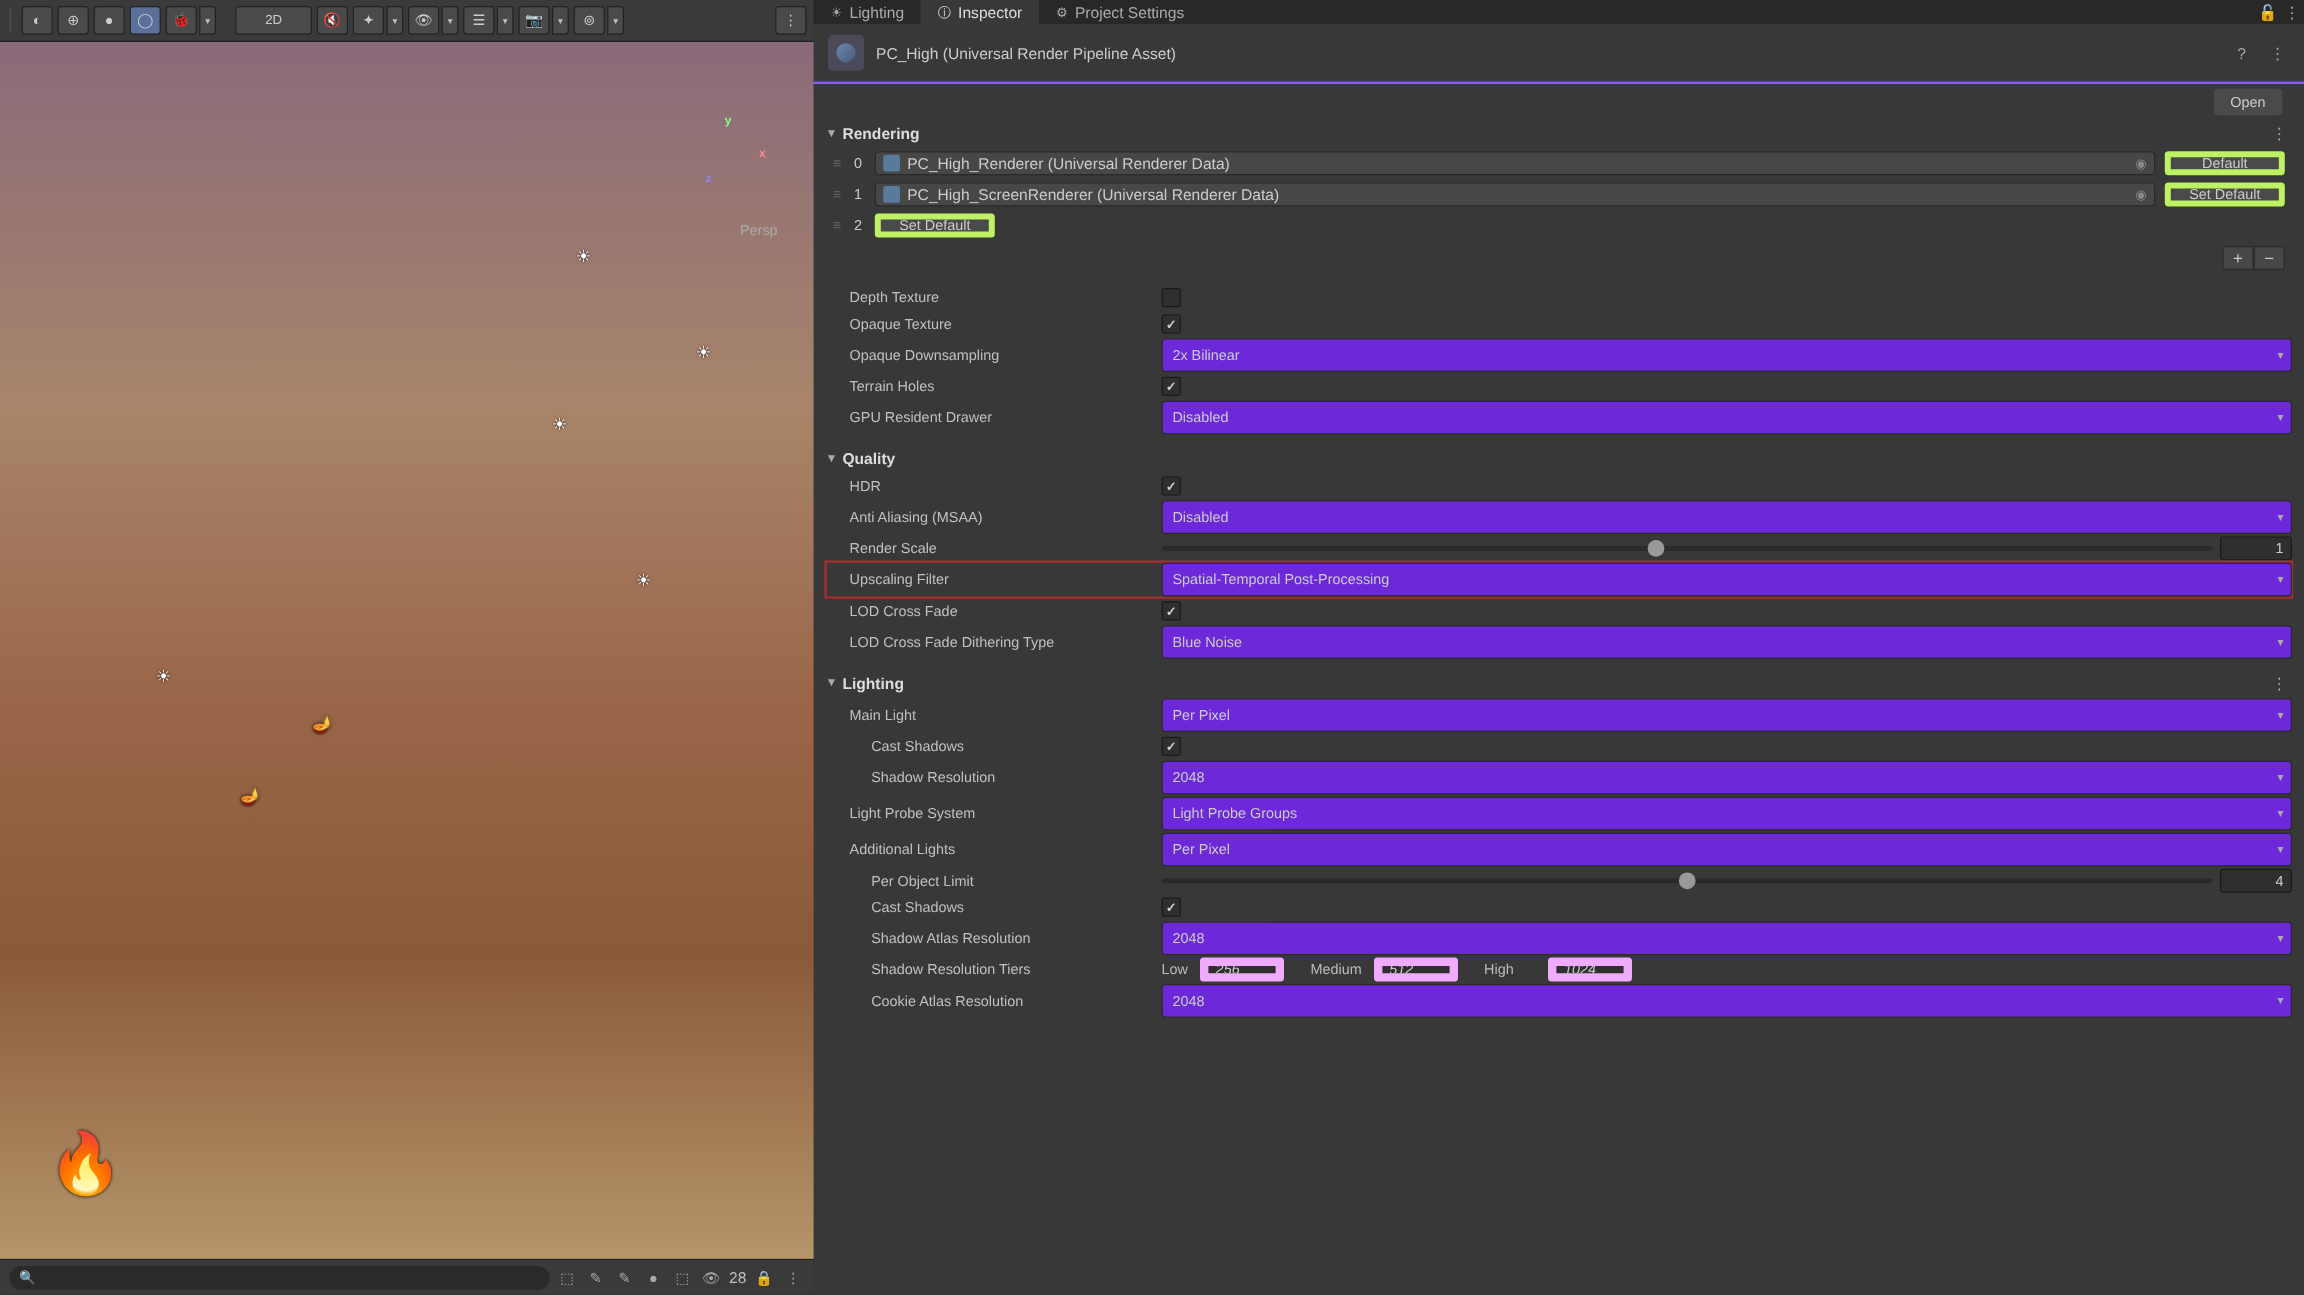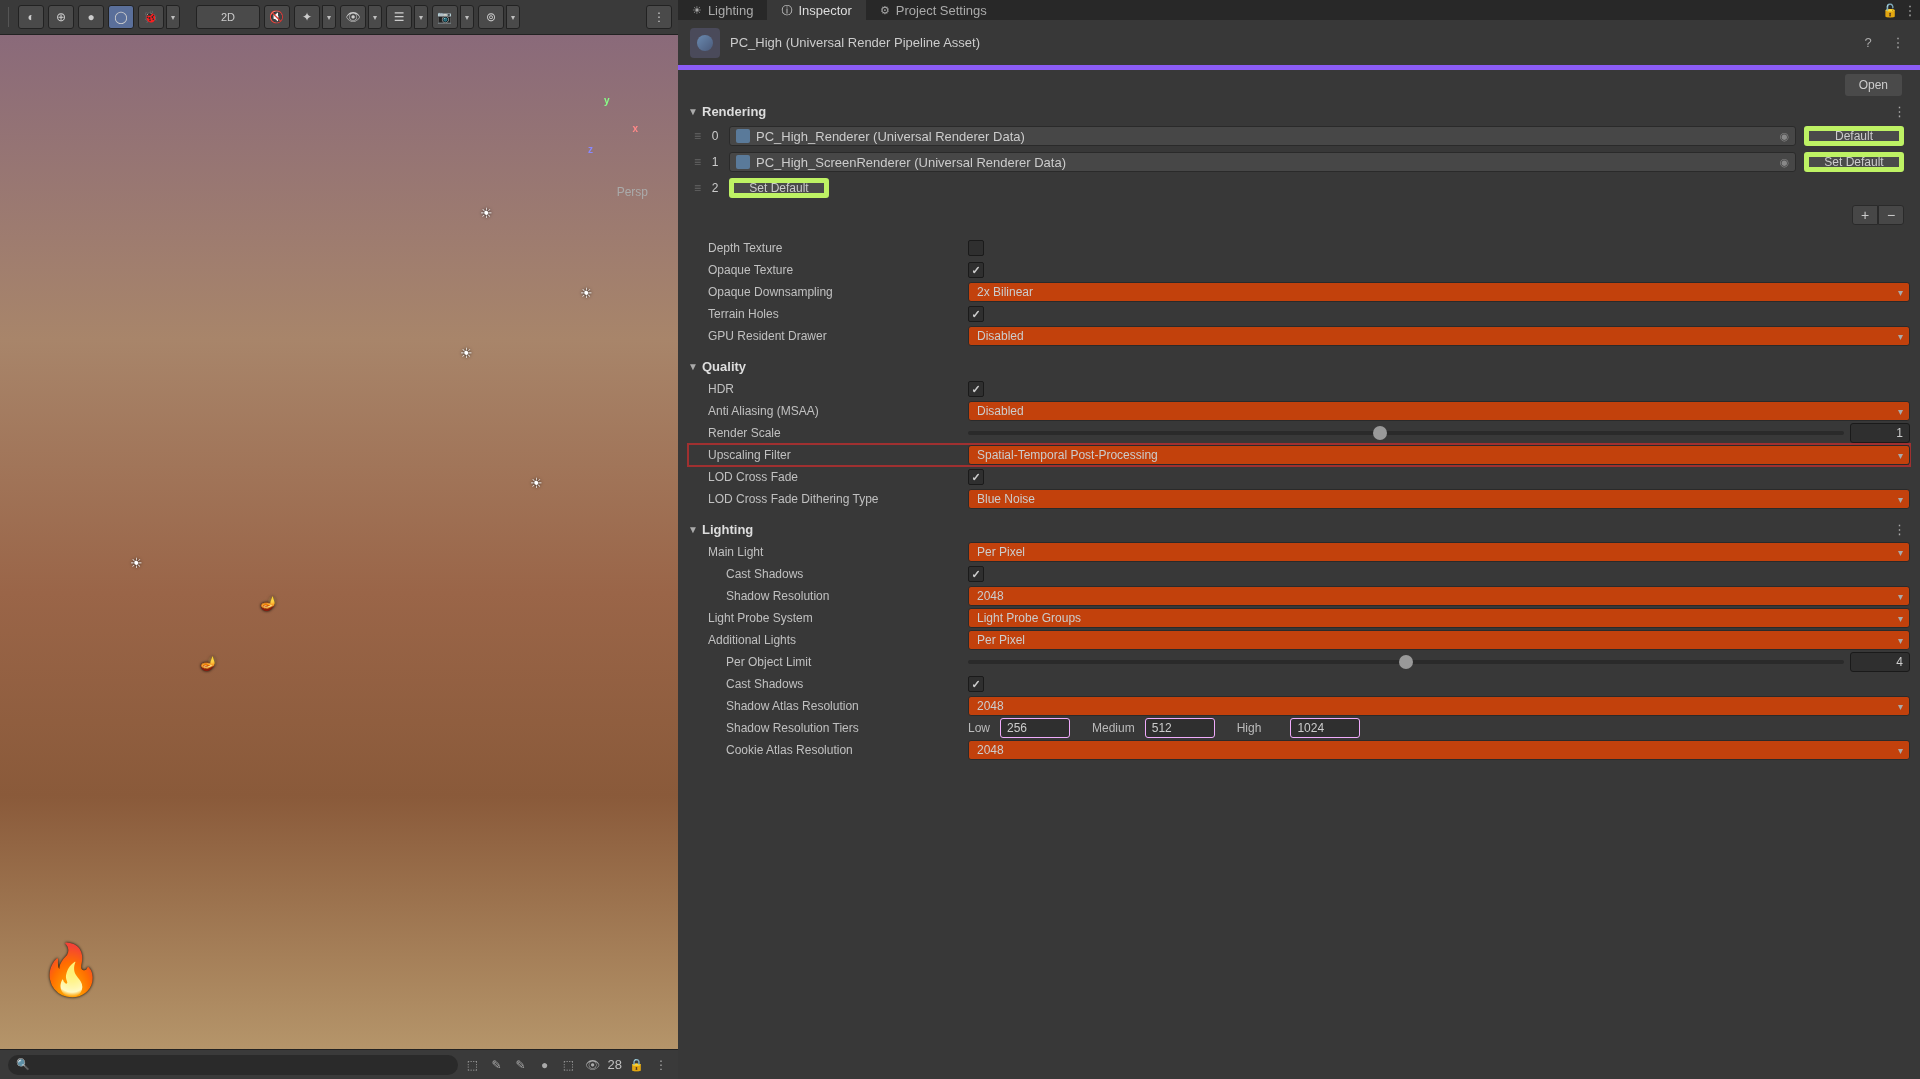--- a/index.html
+++ b/index.html
@@ -18,59 +18,59 @@
 .axis-x { position:absolute; top:28px; right:0; color:#f88; font-size:10px; font-weight:bold; }
 .axis-z { position:absolute; bottom:0; left:10px; color:#88f; font-size:10px; font-weight:bold; }
 .view-footer { height:30px; background:#3a3a3a; display:flex; align-items:center; padding:0 8px; gap:6px; border-top:1px solid #222; }
 .search { flex:1; height:20px; background:#2a2a2a; border-radius:10px; padding:0 8px; color:#888; font-size:11px; display:flex; align-items:center; }
 .ft-icon { width:18px; height:18px; display:flex; align-items:center; justify-content:center; color:#aaa; font-size:12px; }
 .right-panel { flex:1; height:100%; display:flex; flex-direction:column; background:#383838; }
 .tabs { height:20px; background:#282828; display:flex; align-items:center; }
 .tab { padding:0 14px; height:100%; display:flex; align-items:center; gap:6px; color:#aaa; cursor:pointer; font-size:12px; }
 .tab.active { background:#383838; color:#ddd; }
 .tab-ico { font-size:11px; }
-.header { height:50px; display:flex; align-items:center; padding:0 12px; gap:10px; border-bottom:5px solid #8b5cf6; }
+.header { height:50px; display:flex; align-items:center; padding:0 12px; gap:10px; border-bottom:2px solid #8b5cf6; }
 .urp-icon { width:30px; height:30px; background:#4a4a5a; border-radius:4px; display:flex; align-items:center; justify-content:center; }
 .urp-icon::before { content:""; width:16px; height:16px; border-radius:50%; background:linear-gradient(135deg,#6a8ab0,#4a5a7a); }
 .header-title { flex:1; color:#ccc; font-size:13px; }
 .hdr-btn { width:20px; height:20px; color:#aaa; display:flex; align-items:center; justify-content:center; cursor:pointer; }
 .open-btn { background:#4a4a4a; padding:4px 14px; border-radius:3px; color:#ccc; cursor:pointer; font-size:12px; margin-left:auto; margin-right:18px; }
 .open-row { display:flex; justify-content:flex-end; padding:4px 0; }
 .content { flex:1; overflow-y:auto; padding:0 10px; }
 .section { margin-bottom:8px; }
 .sec-head { display:flex; align-items:center; padding:4px 0; cursor:pointer; }
 .foldout { width:14px; color:#aaa; font-size:10px; }
 .sec-title { font-weight:600; color:#ddd; font-size:13px; }
 .sec-menu { margin-left:auto; color:#aaa; cursor:pointer; padding:0 4px; }
 .row { display:flex; align-items:center; min-height:22px; padding:1px 0; }
 .label { width:280px; padding-left:20px; color:#c0c0c0; font-size:12px; }
 .label.i1 { padding-left:38px; }
 .ctrl { flex:1; display:flex; align-items:center; gap:6px; }
 .check { width:16px; height:16px; background:#2f2f2f; border:1px solid #1a1a1a; border-radius:2px; display:flex; align-items:center; justify-content:center; cursor:pointer; }
 .check.on::after { content:"✓"; color:#ccc; font-size:11px; font-weight:bold; }
-.dd { flex:1; height:20px; background:#c2410c; border:1px solid #2a2a2a; border-radius:3px; display:flex; align-items:center; padding:1px 8px; color:#ccc; cursor:pointer; font-size:12px; position:relative; }
+.dd { flex:1; height:20px; background:#6d28d9; border:1px solid #2a2a2a; border-radius:3px; display:flex; align-items:center; padding:13px 8px; color:#ccc; cursor:pointer; font-size:12px; position:relative; }
 .dd::after { content:"▾"; position:absolute; right:6px; color:#aaa; font-size:10px; }
 .slider { flex:1; height:4px; background:#2a2a2a; border-radius:2px; position:relative; cursor:pointer; }
 .slider-thumb { position:absolute; top:-5px; width:14px; height:14px; background:#999; border-radius:50%; margin-left:-7px; }
 .num-field { width:60px; height:20px; background:#2f2f2f; border:1px solid #1a1a1a; border-radius:3px; color:#ccc; padding:0 6px; text-align:right; font-size:12px; }
 .rlist-head { background:#3f3f3f; padding:4px 10px; color:#ccc; font-size:12px; }
 .rlist-row { display:flex; align-items:center; padding:3px 6px; gap:8px; }
 .drag { color:#666; font-size:12px; cursor:grab; }
 .idx { width:12px; color:#ccc; text-align:center; font-size:12px; }
 .obj-field { flex:1; height:20px; background:#474747; border:1px solid #2a2a2a; border-radius:3px; display:flex; align-items:center; padding:0 6px; color:#ccc; font-size:12px; position:relative; }
 .obj-field::after { content:"◉"; position:absolute; right:6px; color:#888; font-size:11px; }
 .obj-ico { width:14px; height:14px; background:#5a7a9a; border-radius:2px; margin-right:6px; }
 .def-btn { width:100px; height:20px; background:#4a4a4a; border:5px solid #bef264; border-radius:3px; display:flex; align-items:center; justify-content:center; color:#ccc; cursor:pointer; font-size:12px; }
 .rlist-foot { display:flex; justify-content:flex-end; padding:4px 6px; gap:0; }
 .add-rem { width:26px; height:20px; background:#474747; border:1px solid #2a2a2a; display:flex; align-items:center; justify-content:center; color:#ccc; cursor:pointer; font-size:14px; }
 .add-rem:first-child { border-radius:3px 0 0 3px; }
 .add-rem:last-child { border-radius:0 3px 3px 0; }
 .highlight { outline:2px solid #a03030; outline-offset:-1px; }
 .tier-lbl { color:#bbb; font-size:12px; margin-right:4px; }
-.tier-in { width:70px; height:20px; background:#2f2f2f; border:1px solid #f0abfc; border-radius:3px; color:#ccc; padding:0 6px; font-size:12px; margin-right:16px; }
+.tier-in { width:70px; height:20px; background:#2f2f2f; border:7px solid #f0abfc; border-radius:3px; color:#ccc; padding:0 6px; font-size:12px; margin-right:16px;font-style:italic; }
 .overlay-icon { position:absolute; color:#fff; font-size:14px; text-shadow:0 0 3px #000; }
 </style>
 </head>
 <body>
 
 <div class="left-panel">
   <div class="toolbar">
     <div class="tb-sep"></div>
     <div class="tb-btn">◐</div>
     <div class="tb-btn">⊕</div>

